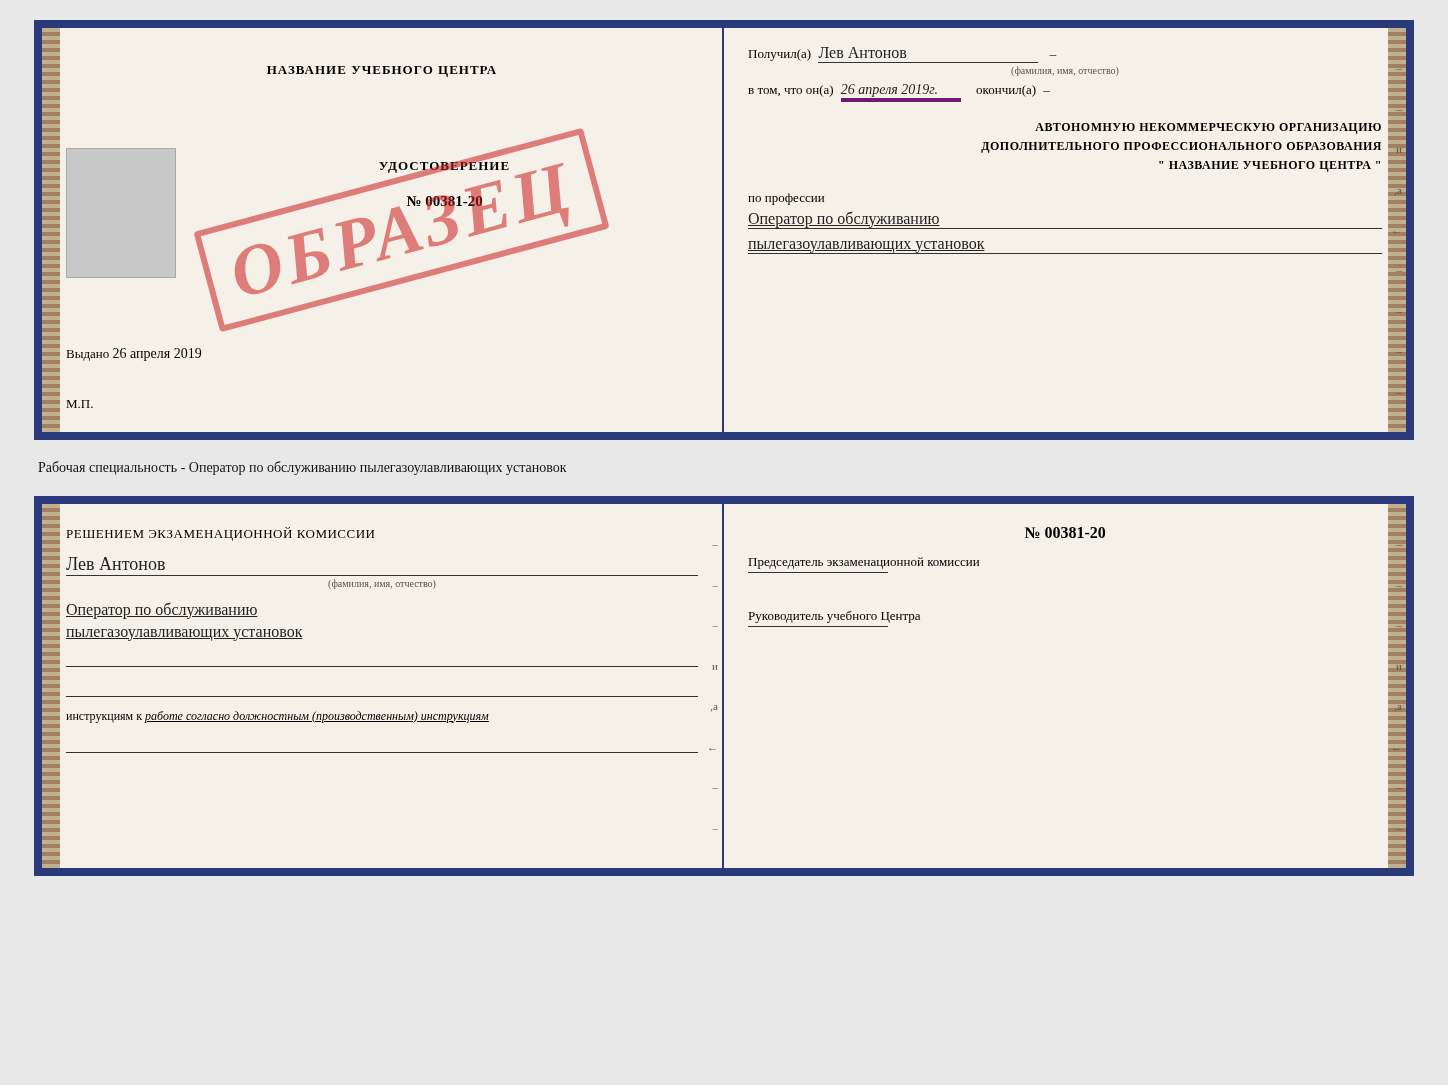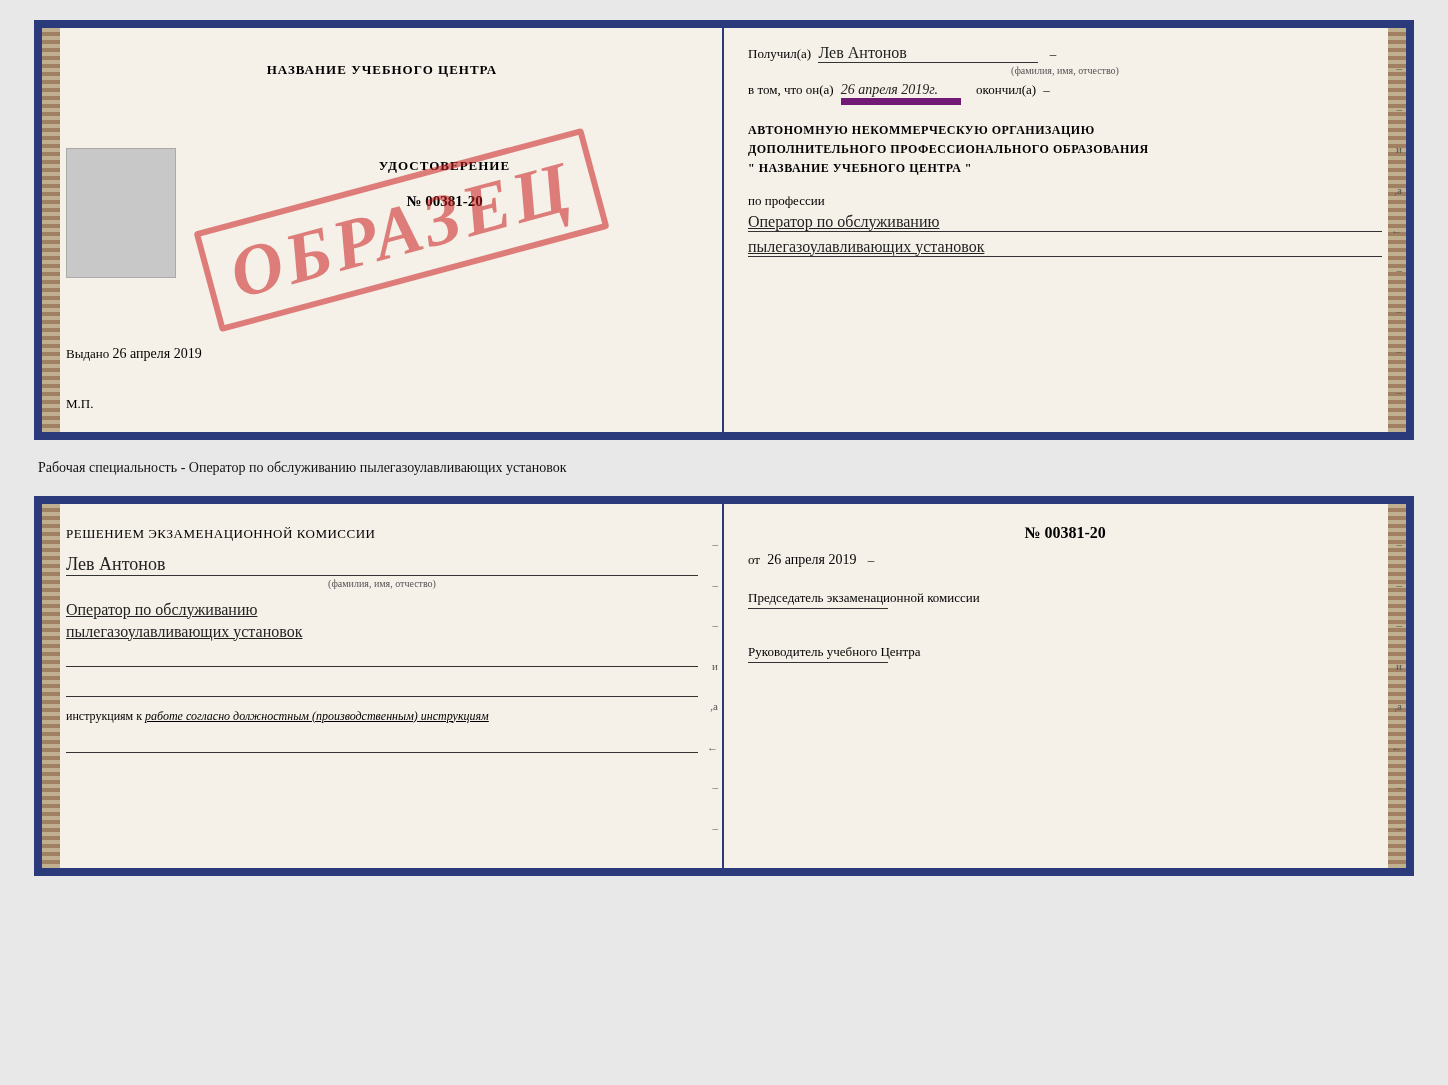--- a/index.html
+++ b/index.html
@@ -164,29 +164,29 @@
     }
 
     .cert-right-row2 .label {
       display: inline;
     }
 
     .cert-right-row2 .value-handwritten {
       font-family: 'Segoe Script', 'Comic Sans MS', cursive;
       font-size: 14px;
       color: #222;
-      border-bottom: 7px solid #701a75;
+      border-bottom: 4px solid #701a75;
       display: inline-block;
       min-width: 120px;
       margin: 0 4px;
     }
 
     .cert-right-org {
       font-size: 12px;
-      text-align: left;
+      text-align: right;
       font-weight: bold;
       text-transform: uppercase;
       letter-spacing: 0.5px;
       line-height: 1.6;
       margin-bottom: 14px;
     }
 
     .cert-right-profession {
       font-size: 13px;
       margin-bottom: 4px;
@@ -464,25 +464,20 @@
         <div class="side-marker">и</div>
         <div class="side-marker">,а</div>
         <div class="side-marker">←</div>
         <div class="side-marker">–</div>
         <div class="side-marker">–</div>
       </div>
     </div>
 
     <div class="bottom-right">
       <div class="bottom-protocol-num">№  00381-20</div>
-      <div class="bottom-date">
-        <span>от</span>
-        <span class="date-hw" style="margin-left:4px;">26 апреля 2019</span>
-        <span style="margin-left:8px; font-size:13px;">–</span>
-      </div>
 
       <div class="bottom-signatory">
         <div>Председатель экзаменационной комиссии</div>
         <div class="bottom-signature-line"></div>
       </div>
 
       <div class="bottom-signatory">
         <div>Руководитель учебного Центра</div>
         <div class="bottom-signature-line"></div>
       </div>

